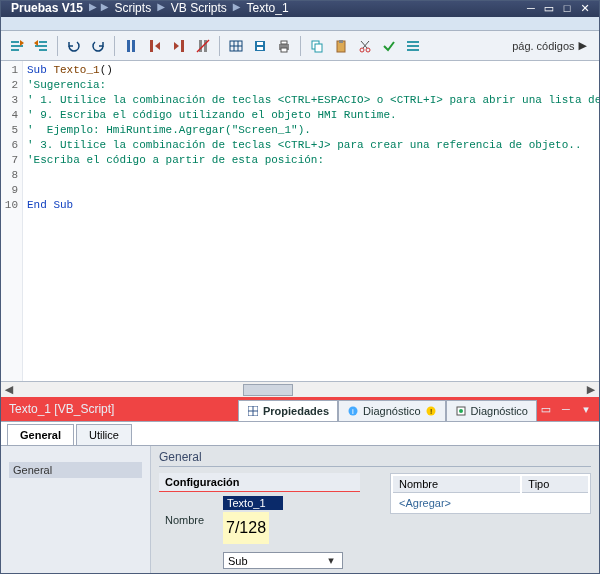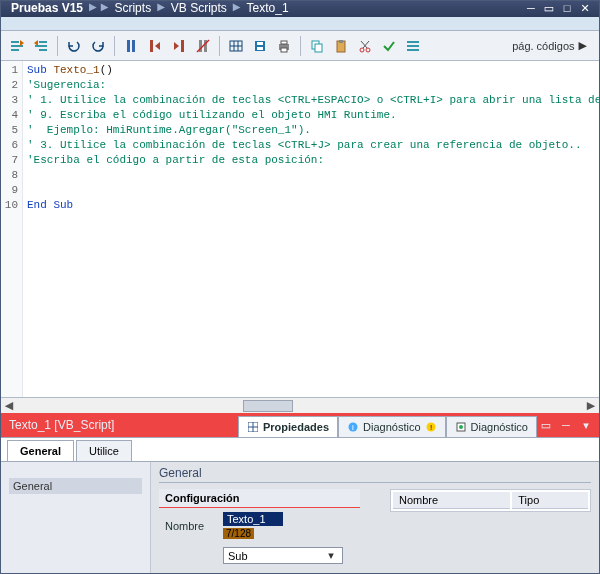--- a/index.html
+++ b/index.html
@@ -42,37 +42,37 @@
   .info-bar { height: 24px; background: #ef4444; color: #e8edf5; display: flex; align-items: center; padding-left: 8px; }
   .info-title { flex: 1; font-size: 12px; }
   .info-tabs { display: flex; height: 100%; }
   .itab { background: #eef2f7; color: #233; border: 1px solid #a0aabb; border-bottom: none; padding: 3px 8px; margin-top: 3px; display: flex; align-items: center; gap: 4px; font-size: 11px; cursor: pointer; }
   .itab.active { background: #fff; font-weight: bold; margin-left: 24px; }
   .itab .mini-ic { width: 12px; height: 12px; display: inline-flex; align-items: center; justify-content: center; }
   .info-right { display: flex; align-items: center; gap: 2px; padding-right: 4px; }
   .info-right .ibtn { width: 18px; height: 16px; display:flex; align-items:center; justify-content:center; color:#e8edf5; cursor:pointer; }
 
   
-  .prop-panel { height: 136px; background: #e0e4e8; display: flex; flex-direction: column; border-top: 1px solid #a0aabb; }
+  .prop-panel { height: 152px; background: #e0e4e8; display: flex; flex-direction: column; border-top: 1px solid #a0aabb; }
   .prop-tabs { height: 24px; background: #fff; display: flex; align-items: flex-end; border-bottom: 1px solid #a0aabb; padding-left: 6px; }
   .ptab { padding: 4px 12px; border: 1px solid #a0aabb; border-bottom: none; margin-right: 2px; background: #eef2f7; font-size: 11px; cursor: pointer; }
   .ptab.active { background: #fff; font-weight: bold; }
   .prop-body { flex: 1; display: flex; overflow: hidden; }
   .prop-left { width: 150px; background: #e8ecf2; border-right: 1px solid #c0c8d4; padding: 16px 8px; }
   .prop-left .cat { padding: 2px 4px; color: #333; cursor: pointer; }
   .prop-left .cat.sel { background: #cfd6e2; }
   .prop-right { flex: 1; padding: 4px 8px 0 8px; overflow: hidden; }
   .sec-title { color: #3a4a6a; font-size: 12px; border-bottom: 1px solid #a8b4c4; margin-bottom: 6px; padding-bottom: 2px; }
   .two-col { display: flex; gap: 30px; }
   .group { flex: 1; }
   .group h4 { font-size: 11px; font-weight: bold; background: #e8ecf2; padding: 3px 6px; border-bottom: 1px solid #ef4444; }
   .row { display: flex; align-items: center; gap: 8px; padding: 4px 6px; }
   .lbl { width: 50px; color: #233; }
   .name-field { background: #0a2a6a; color: #fff; padding: 1px 4px; min-width: 60px; display: inline-block; }
-  .counter { background: #a16207; color: #000; font-size: 10px; padding: 0 3px; display: inline-block; margin-top: 2px; }
+  .counter { background: #fef9c3; color: #000; font-size: 16px; padding: 7px 3px; display: inline-block; margin-top: 2px; }
   .sel-box { border: 1px solid #8a94a4; background: #fff; padding: 1px 4px; display: inline-flex; align-items: center; gap: 6px; min-width: 120px; justify-content: space-between; cursor:pointer; }
   .sel-box .dd { width: 14px; text-align: center; color: #333; }
   .param-table { border: 1px solid #c0c8d4; background: #fff; font-size: 11px; }
   .param-table th { background: #e8ecf2; text-align: left; padding: 2px 6px; border-bottom: 1px solid #c0c8d4; font-weight: normal; }
   .param-table td { padding: 2px 6px; color: #369; }
   svg { display: block; }
 </style>
 </head>
 <body>
 
@@ -316,20 +316,24 @@
               </span>
             </div>
           </div>
           <div class="group">
             <table class="param-table" width="100%">
               <tbody>
                   <tr>
                 <th>Nombre</th>
                 <th>Tipo</th>
               </tr>
+              <tr>
+                <td>&lt;Agregar&gt;</td>
+                <td></td>
+              </tr>
             </tbody>
               </table>
           </div>
         </div>
       </div>
     </div>
   </div>
 
 </div>
 

